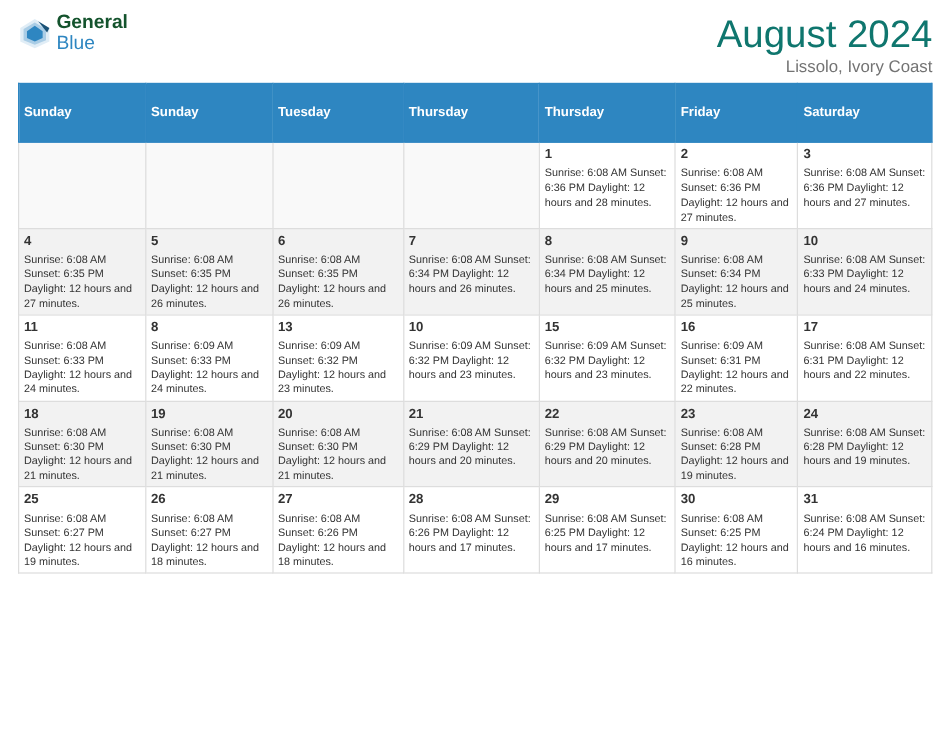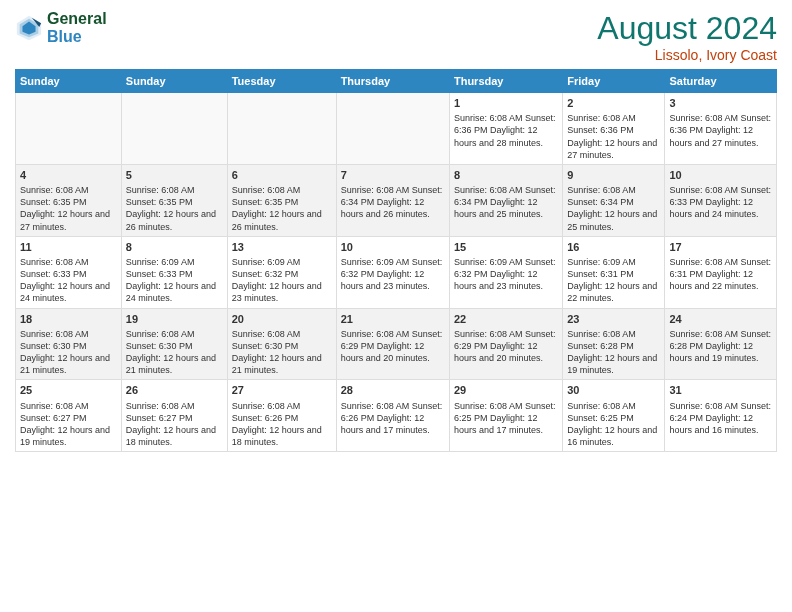--- a/index.html
+++ b/index.html
@@ -33,33 +33,33 @@
     .title-block {
       text-align: right;
     }
     .main-title {
       font-size: 32px;
       color: #0f766e;
       font-weight: normal;
     }
     .subtitle {
       font-size: 14px;
-      color: #c2410c;
+      color: #737373;
     }
     table {
       width: 100%;
       border-collapse: collapse;
       font-size: 10px;
     }
     thead tr {
       background-color: #2e86c1;
       color: #fff;
     }
     thead th {
-      padding: 5px 4px;
+      padding: 18px 4px;
       text-align: left;
       font-size: 11px;
       border: 1px solid #2e86c1;
     }
     tbody tr {
       background: #fff;
     }
     tbody tr:nth-child(even) {
       background: #f2f2f2;
     }
@@ -96,21 +96,21 @@
   <div class="header">
     <div class="logo">
       <svg class="logo-icon" viewBox="0 0 30 30">
         <polygon points="15,2 28,10 28,22 15,28 2,22 2,10" fill="#2e86c1" opacity="0.15"></polygon>
         <polygon points="15,5 25,11 25,21 15,25 5,21 5,11" fill="#2e86c1" opacity="0.3"></polygon>
         <polygon points="15,8 22,13 22,19 15,22 8,19 8,13" fill="#2e86c1"></polygon>
         <polygon points="18,4 28,10 26,14" fill="#1a5276"></polygon>
       </svg>
       <div>
         <div style="font-size:16px;font-weight:bold;color:#14532d;line-height:1.1;">General</div>
-        <div style="font-size:16px;font-weight:bold;color:#2e86c1;line-height:1.1;">Blue</div>
+        <div style="font-size:16px;font-weight:normal;color:#2e86c1;line-height:1.1;">Blue</div>
       </div>
     </div>
     <div class="title-block">
       <div class="main-title">August 2024</div>
       <div class="subtitle">Lissolo, Ivory Coast</div>
     </div>
   </div>
 
   <table>
     <thead>

